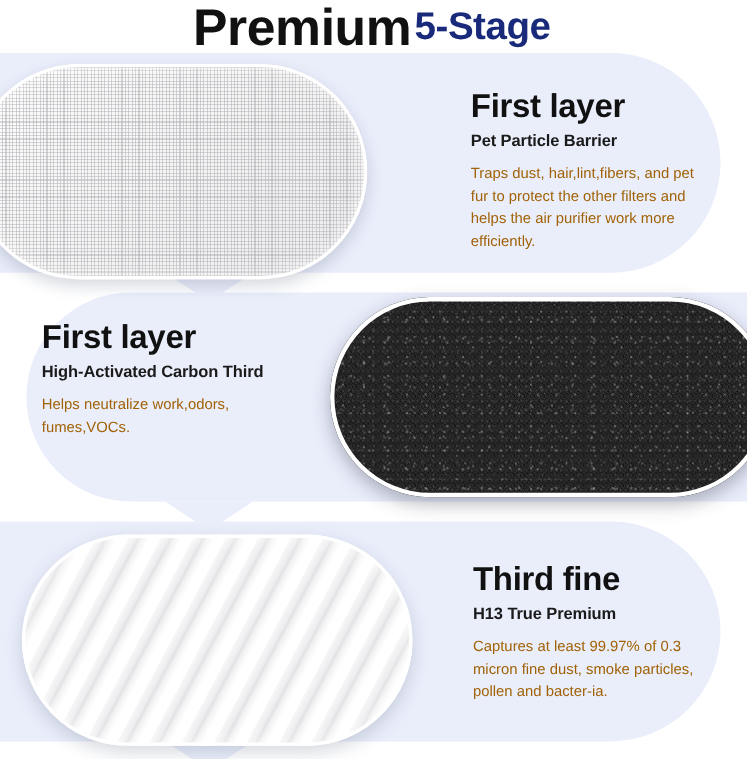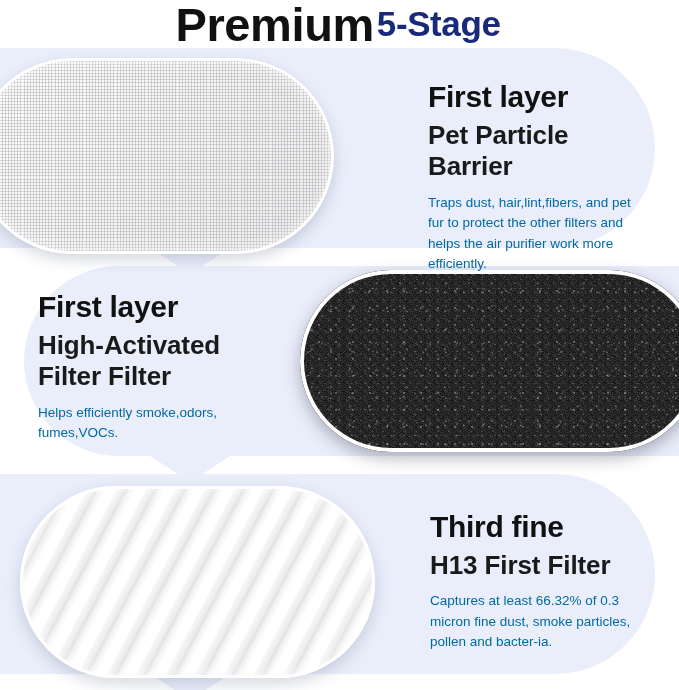--- a/index.html
+++ b/index.html
@@ -187,31 +187,31 @@
     z-index: 10;
   }
   .heading {
     font-size: 30px;
     font-weight: bold;
     color: #111111;
     line-height: 1.14;
     letter-spacing: -0.3px;
   }
   .subheading {
-    font-size: 26px;
+    font-size: 15px;
     font-weight: bold;
     color: #1a1a1a;
     line-height: 1.2;
     margin-top: 6px;
     letter-spacing: -0.1px;
   }
   .body-text {
     font-size: 13.5px;
     font-weight: normal;
-    color: #0369a1;
+    color: #a16207;
     line-height: 1.52;
     margin-top: 10px;
   }
 </style>
 </head>
 <body>
 
 <div id="infographic">
 
   <div class="title-bar">
@@ -237,33 +237,33 @@
   <div class="stage" style="top:266px; height:198px;">
     <div class="panel panel-2"></div>
     <div class="notch" style="left:150px; top:190px;"></div>
 
     <div class="pill pill-carbon">
       <div class="carbon-grain"></div>
     </div>
 
     <div class="copy" style="left:38px; top:24px; width:230px;">
       <div class="heading">First layer</div>
-      <div class="subheading">High-Activated Filter Filter</div>
-      <div class="body-text">Helps efficiently smoke,odors, fumes,VOCs.</div>
+      <div class="subheading">High-Activated Carbon Third</div>
+      <div class="body-text">Helps neutralize work,odors, fumes,VOCs.</div>
     </div>
   </div>
 
   <div class="stage" style="top:474px; height:216px;">
     <div class="panel panel-3"></div>
     <div class="notch" style="left:150px; top:200px;"></div>
 
     <div class="pill pill-pleat">
       <div class="pill-inner"></div>
     </div>
 
     <div class="copy" style="left:430px; top:36px; width:222px;">
       <div class="heading">Third fine</div>
-      <div class="subheading">H13 First Filter</div>
-      <div class="body-text">Captures at least 66.32% of 0.3 micron fine dust, smoke particles, pollen and bacter-ia.</div>
+      <div class="subheading">H13 True Premium</div>
+      <div class="body-text">Captures at least 99.97% of 0.3 micron fine dust, smoke particles, pollen and bacter-ia.</div>
     </div>
   </div>
 
 </div>
 
 </body></html>

